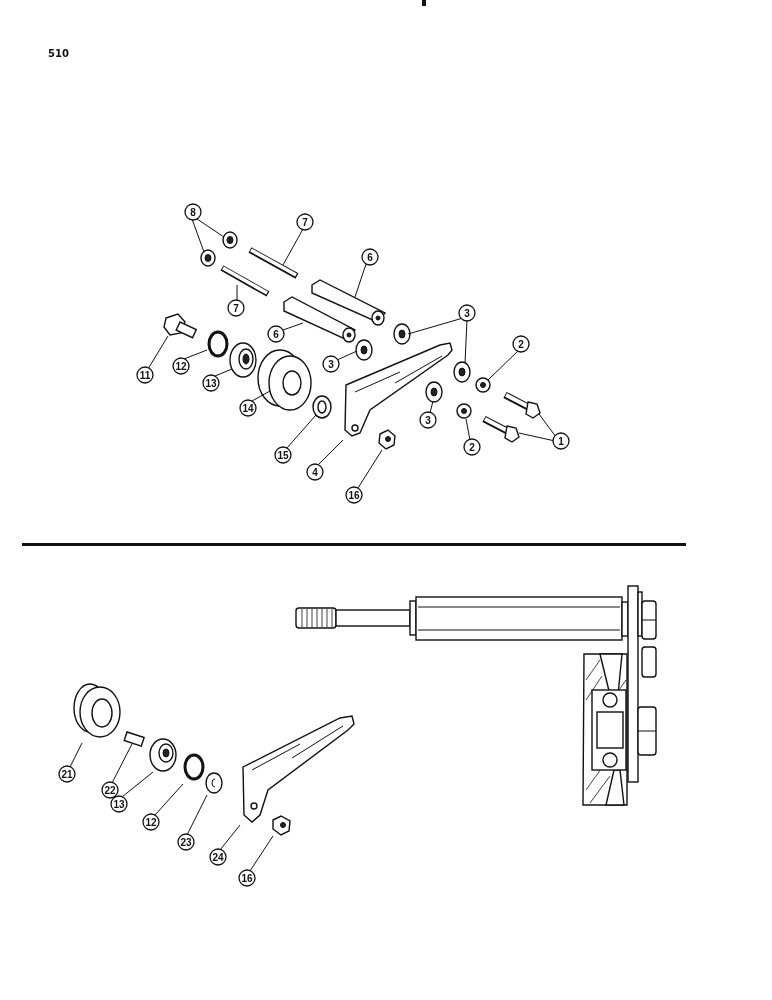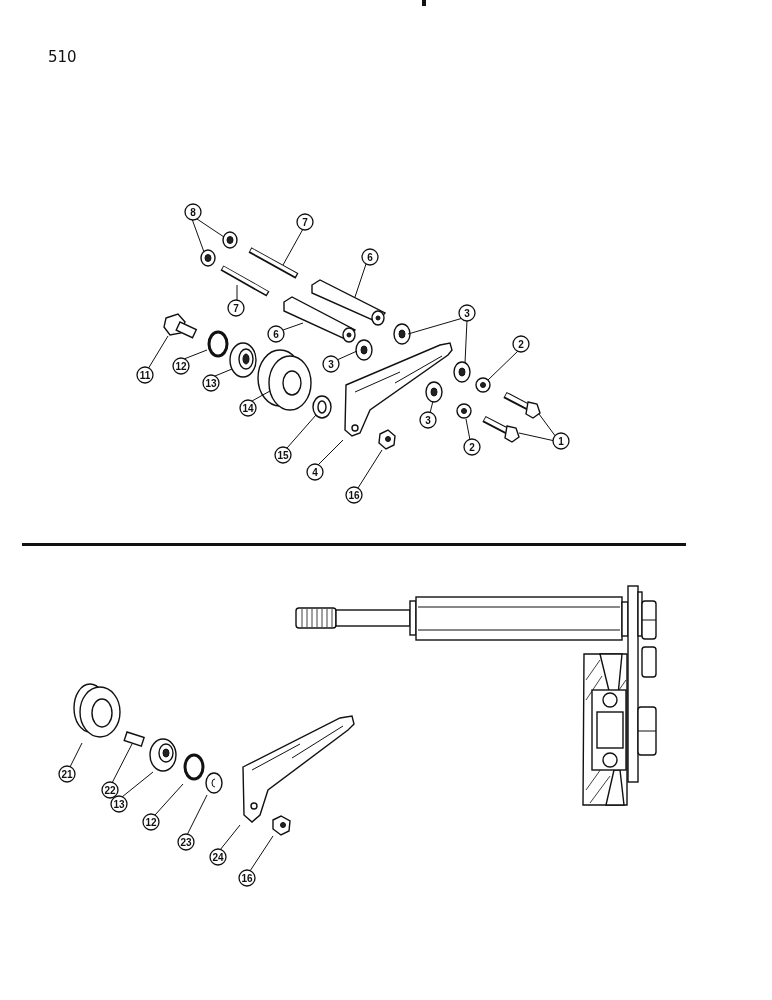--- a/index.html
+++ b/index.html
@@ -1,17 +1,17 @@
 <!DOCTYPE html>
 <html><head>
 <meta charset="utf-8">
 <style>
   html,body{margin:0;padding:0;background:#fff;}
   body{width:772px;height:1000px;position:relative;overflow:hidden;font-family:"Liberation Sans",sans-serif;}
-  .page-num{position:absolute;left:48px;top:48px;font-size:15px;font-weight:normal;color:#111;font-family:"DejaVu Sans",sans-serif;}
+  .page-num{position:absolute;left:48px;top:48px;font-size:10px;font-weight:bold;color:#111;font-family:"DejaVu Sans",sans-serif;}
   .divider{position:absolute;left:22px;top:543px;width:664px;height:3px;background:#111;}
   svg{position:absolute;left:0;top:0;}
   .callout circle{fill:#fff;stroke:#111;stroke-width:1.3;}
   .callout text{font-family:"Liberation Sans",sans-serif;font-size:10px;font-weight:bold;fill:#111;text-anchor:middle;dominant-baseline:central;}
   .ln{stroke:#111;stroke-width:1;fill:none;}
   .part{stroke:#111;stroke-width:1.4;fill:#fff;}
   .dark{fill:#222;stroke:#111;}
   .hatch{stroke:#111;stroke-width:0.8;}
   .tick{position:absolute;left:422px;top:0;width:4px;height:6px;background:#111;}
 </style>

